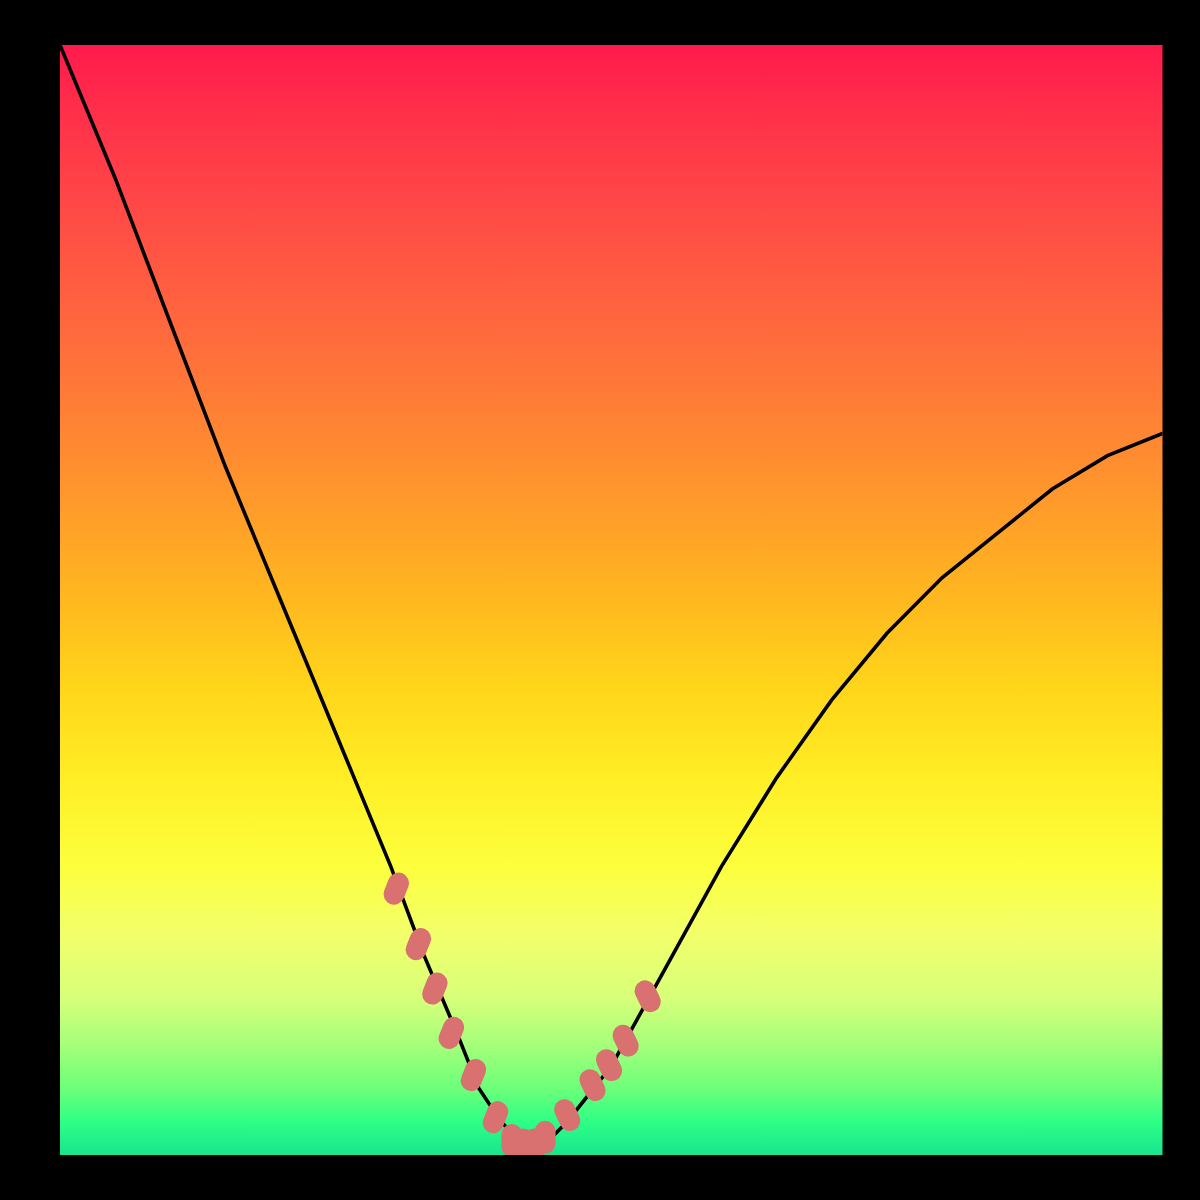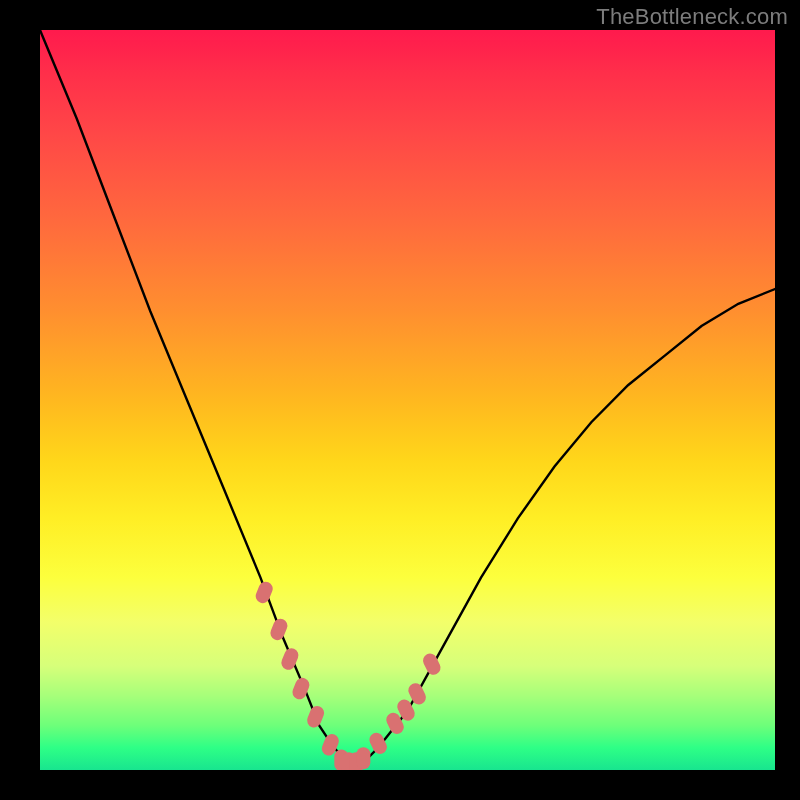--- a/index.html
+++ b/index.html
@@ -90,14 +90,13 @@
           <rect x="309.1" y="722.3" width="14" height="22" rx="7" ry="7" class="marker" transform="rotate(0 316.05 733.34)"></rect>
           <rect x="316.4" y="717.2" width="14" height="22" rx="7" ry="7" class="marker" transform="rotate(0 323.4 728.16)"></rect>
           <rect x="331.1" y="702.4" width="14" height="22" rx="7" ry="7" class="marker" transform="rotate(-26 338.1 713.36)"></rect>
           <rect x="348.0" y="682.4" width="14" height="22" rx="7" ry="7" class="marker" transform="rotate(-26 355.005 693.38)"></rect>
           <rect x="359.0" y="669.1" width="14" height="22" rx="7" ry="7" class="marker" transform="rotate(-26 366.03 680.06)"></rect>
           <rect x="370.1" y="652.8" width="14" height="22" rx="7" ry="7" class="marker" transform="rotate(-26 377.055 663.78)"></rect>
           <rect x="384.8" y="623.2" width="14" height="22" rx="7" ry="7" class="marker" transform="rotate(-26 391.75499999999994 634.18)"></rect>
         </g>
     </svg>
   </div>
-  <div class="watermark">TheBottleneck.com</div>
 </div>
 
 </body></html>

